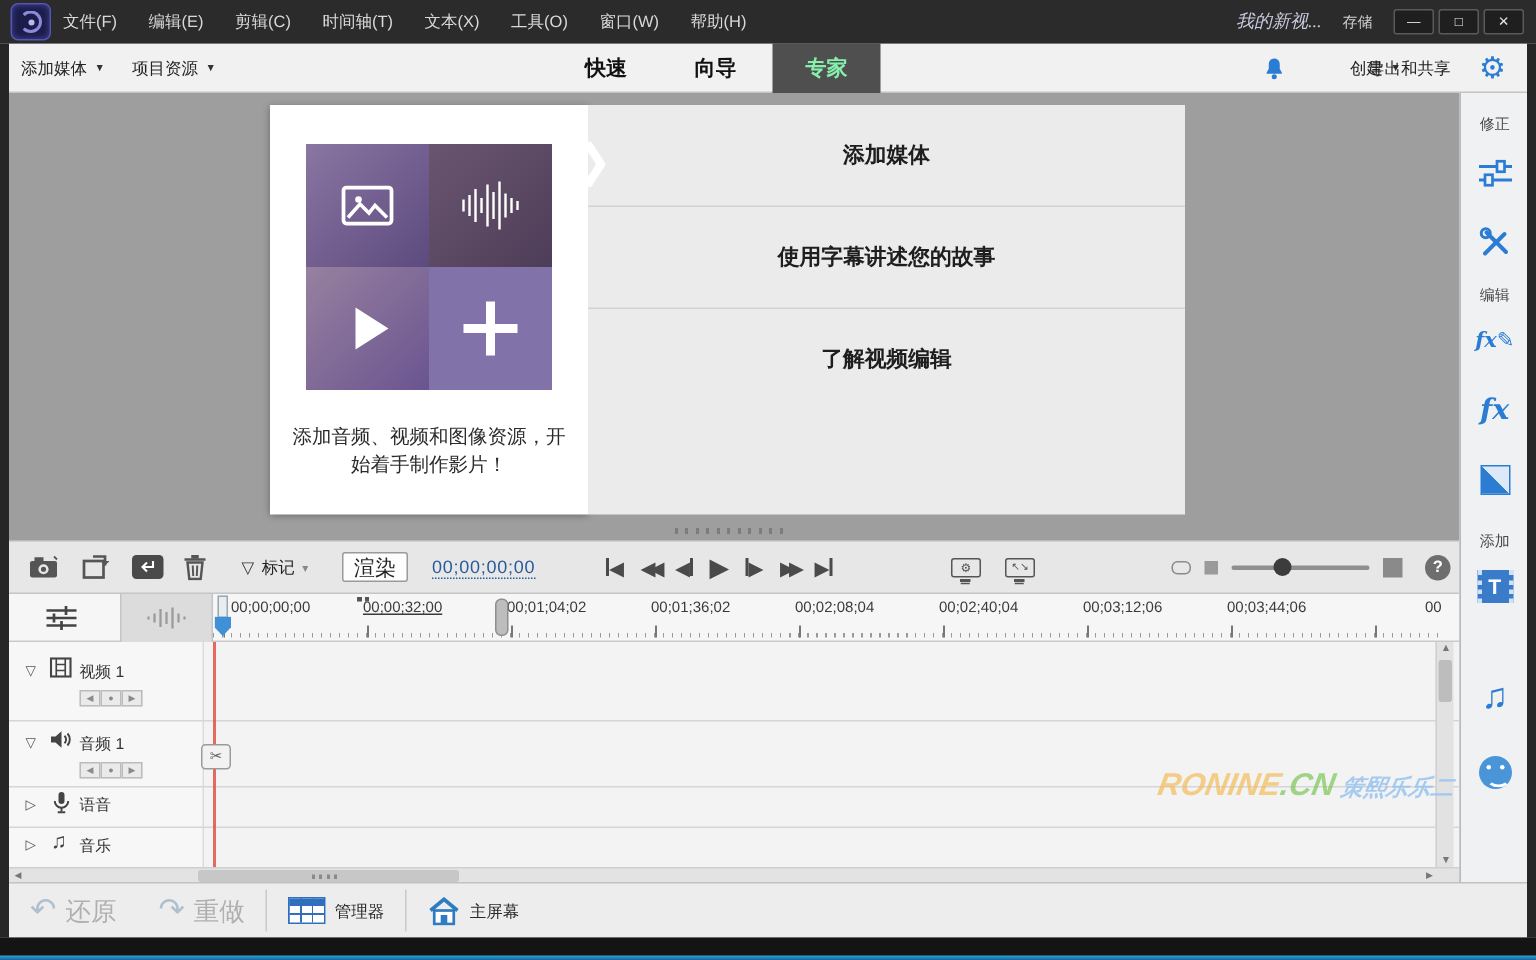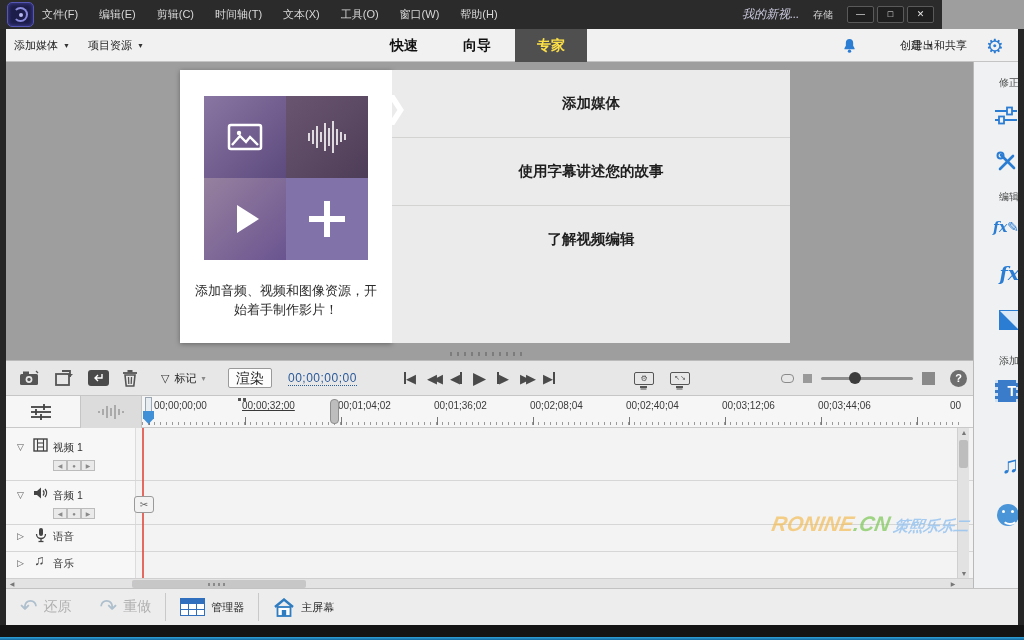--- a/index.html
+++ b/index.html
@@ -1,38 +1,38 @@
 <!DOCTYPE html>
 <html><head>
 <meta charset="utf-8">
 <style>
   * { margin:0; padding:0; box-sizing:border-box; }
   html,body { width:1024px; height:640px; overflow:hidden; }
   body { font-family:"Liberation Sans","DejaVu Sans",sans-serif; }
   #app { position:relative; width:1024px; height:640px; background:#9e9e9e; }
 
   
-  .titlebar { position:absolute; left:0; top:0; width:942px; height:29px; background:#2b2b2b; display:flex; align-items:center; z-index:30; }
+  .titlebar { position:absolute; left:0; top:0; width:1024px; height:29px; background:#2b2b2b; display:flex; align-items:center; z-index:30; }
   .logo { position:absolute; left:7px; top:2px; width:27px; height:25px; border-radius:5px; background:#1d1d49; border:1px solid #5656b4; box-shadow:inset 0 0 4px #4646a8; }
   .logo .swirl { position:absolute; left:5px; top:4px; width:15px; height:15px; border:2.5px solid #8b8bde; border-radius:50%; border-left-color:transparent; }
   .logo .swirl::after { content:""; position:absolute; left:4px; top:4px; width:4px; height:4px; background:#b9b9f2; border-radius:50%; }
   .menus { display:flex; gap:21px; margin-left:42px; }
   .menu-item { color:#d8d8d8; font-size:11px; cursor:default; }
   .tb-right { position:absolute; right:8px; top:0; height:29px; display:flex; align-items:center; gap:14px; }
   .proj-title { color:#c9c9de; font-size:12px; font-style:italic; font-family:"Liberation Serif","DejaVu Serif",serif; }
   .save-btn { color:#cfcfcf; font-size:10px; }
   .winbtns { display:flex; gap:3px; }
   .winbtn { width:27px; height:17px; background:#1f1f1f; border:1px solid #5a5a5a; border-radius:2px; color:#e6e6e6; font-size:9px; line-height:15px; text-align:center; }
 
   
   .modebar { position:absolute; left:0; top:29px; width:1024px; height:33px; background:#f1f1f1; border-bottom:1px solid #c4c4c4; z-index:20; }
   .dd { position:absolute; top:0; height:33px; display:flex; align-items:center; gap:5px; font-size:11px; color:#222; }
   .caret { font-size:7px; color:#333; }
   .tab { position:absolute; top:0; height:33px; display:flex; align-items:center; justify-content:center; font-size:14px; font-weight:bold; color:#111; }
-  .tab.active { background:#4f4f4f; color:#fde047; width:72px; }
+  .tab.active { background:#4f4f4f; color:#86efac; width:72px; }
   .bell-icon svg { display:block; }
   .gear-glyph { color:#2b7cd3; font-size:20px; line-height:20px; }
 
   
   .edge { position:absolute; top:29px; height:596px; width:6px; background:#262626; z-index:40; }
   .taskstrip { position:absolute; left:0; top:625px; width:1024px; height:15px; background:#141414; z-index:41; }
   .taskstrip .blueline { position:absolute; left:0; bottom:0; width:100%; height:3px; background:linear-gradient(#2fa3da,#14679c); }
 
   
   .monitor { position:absolute; left:6px; top:62px; width:967px; height:298px; background:#9e9e9e; }
@@ -50,21 +50,21 @@
   .plus::after { content:""; position:absolute; left:15px; top:0; width:6px; height:36px; background:#fff; }
   .caption { position:absolute; left:10px; right:10px; top:212px; text-align:center; font-size:13px; color:#2b2b2b; line-height:1.45; }
   .chevron { position:absolute; left:203px; top:20px; color:#fff; font-size:30px; font-weight:bold; z-index:5; }
   .options { position:absolute; left:212px; top:0; width:398px; height:273px; background:#ebebeb; }
   .opt-row { height:68px; border-bottom:1px solid #d3d3d1; display:flex; align-items:center; justify-content:center; font-size:14.5px; font-weight:bold; color:#1e1e1e; }
   .opt-row:last-child { border-bottom:none; height:67px; }
   .splitter-dots { position:absolute; left:444px; top:290px; width:72px; height:4px; background:repeating-linear-gradient(90deg,#7c7c7c 0 2px,transparent 2px 7px); }
 
   
   .sidebar { position:absolute; left:973px; top:62px; width:45px; height:526px; background:#eff1f2; border-left:1px solid #b9b9b9; z-index:25; }
-  .sb-item { position:absolute; left:0; width:45px; text-align:right; color:#2b7cd3; }
+  .sb-item { position:absolute; left:0; width:45px; text-align:center; color:#2b7cd3; }
   .sb-label { font-size:10px; color:#4a4a4a; }
   .fx-text { font-style:italic; font-weight:bold; font-family:"DejaVu Serif","Liberation Serif",serif; color:#2b7cd3; }
   .trans-icon { display:inline-block; width:20px; height:20px; border:1px solid #2b7cd3; background:linear-gradient(45deg,#2b7cd3 49%,#dde9f6 51%); }
   .title-icon { display:inline-block; width:24px; height:22px; background:#3a7cc9; border-left:3px dotted #cfe2f5; border-right:3px dotted #cfe2f5; color:#fff; font-weight:bold; font-size:14px; line-height:22px; }
   .smiley { position:relative; display:inline-block; width:22px; height:22px; border-radius:50%; background:#4a94d8; }
   .smiley::before { content:""; position:absolute; left:5px; top:6px; width:3px; height:3px; background:#fff; border-radius:50%; box-shadow:9px 0 0 #fff; }
   .smiley::after { content:""; position:absolute; left:5px; top:9px; width:12px; height:8px; border:2px solid transparent; border-bottom-color:#fff; border-radius:50%; }
   .music-glyph { font-size:24px; color:#2b7cd3; line-height:22px; }
 
   
@@ -126,21 +126,21 @@
   .hscroll { position:absolute; left:6px; top:578px; width:967px; height:10px; background:#e3e3e3; border-top:1px solid #cfcfcf; }
   .harrow { position:absolute; top:0; width:12px; height:10px; font-size:6px; color:#777; text-align:center; line-height:10px; }
   .hthumb { position:absolute; left:126px; top:1px; width:174px; height:8px; background:#c7c7c7; border-radius:2px; }
   .hthumb::after { content:""; position:absolute; left:76px; top:2.5px; width:20px; height:3px; background:repeating-linear-gradient(90deg,#8a8a8a 0 2px,transparent 2px 5px); }
 
   
   .bottombar { position:absolute; left:6px; top:588px; width:1012px; height:37px; background:#ededed; border-top:1px solid #c2c2c2; display:flex; align-items:center; z-index:20; }
   .bb-item { display:flex; align-items:center; gap:6px; padding:0 14px; height:100%; }
   .bb-sep { width:1px; height:28px; background:#c9c9c9; }
   .undo-glyph { font-size:21px; color:#aebfcd; line-height:20px; }
-  .bb-label-dis { font-size:14px; color:#b0b0b0; }
+  .bb-label-dis { font-size:17px; color:#b0b0b0; }
   .bb-label { font-size:11px; color:#2a2a2a;text-align:center; }
   .grid-icon { width:25px; height:18px; border:1px solid #2f6fbe; background-color:#fff;
     background-image:linear-gradient(#2f6fbe 0 5px,transparent 5px),
       repeating-linear-gradient(90deg,transparent 0 7px,#2f6fbe 7px 8px),
       linear-gradient(transparent 0 10px,#2f6fbe 10px 11px,transparent 11px); }
 </style>
 </head>
 <body>
 
 <div id="app">

